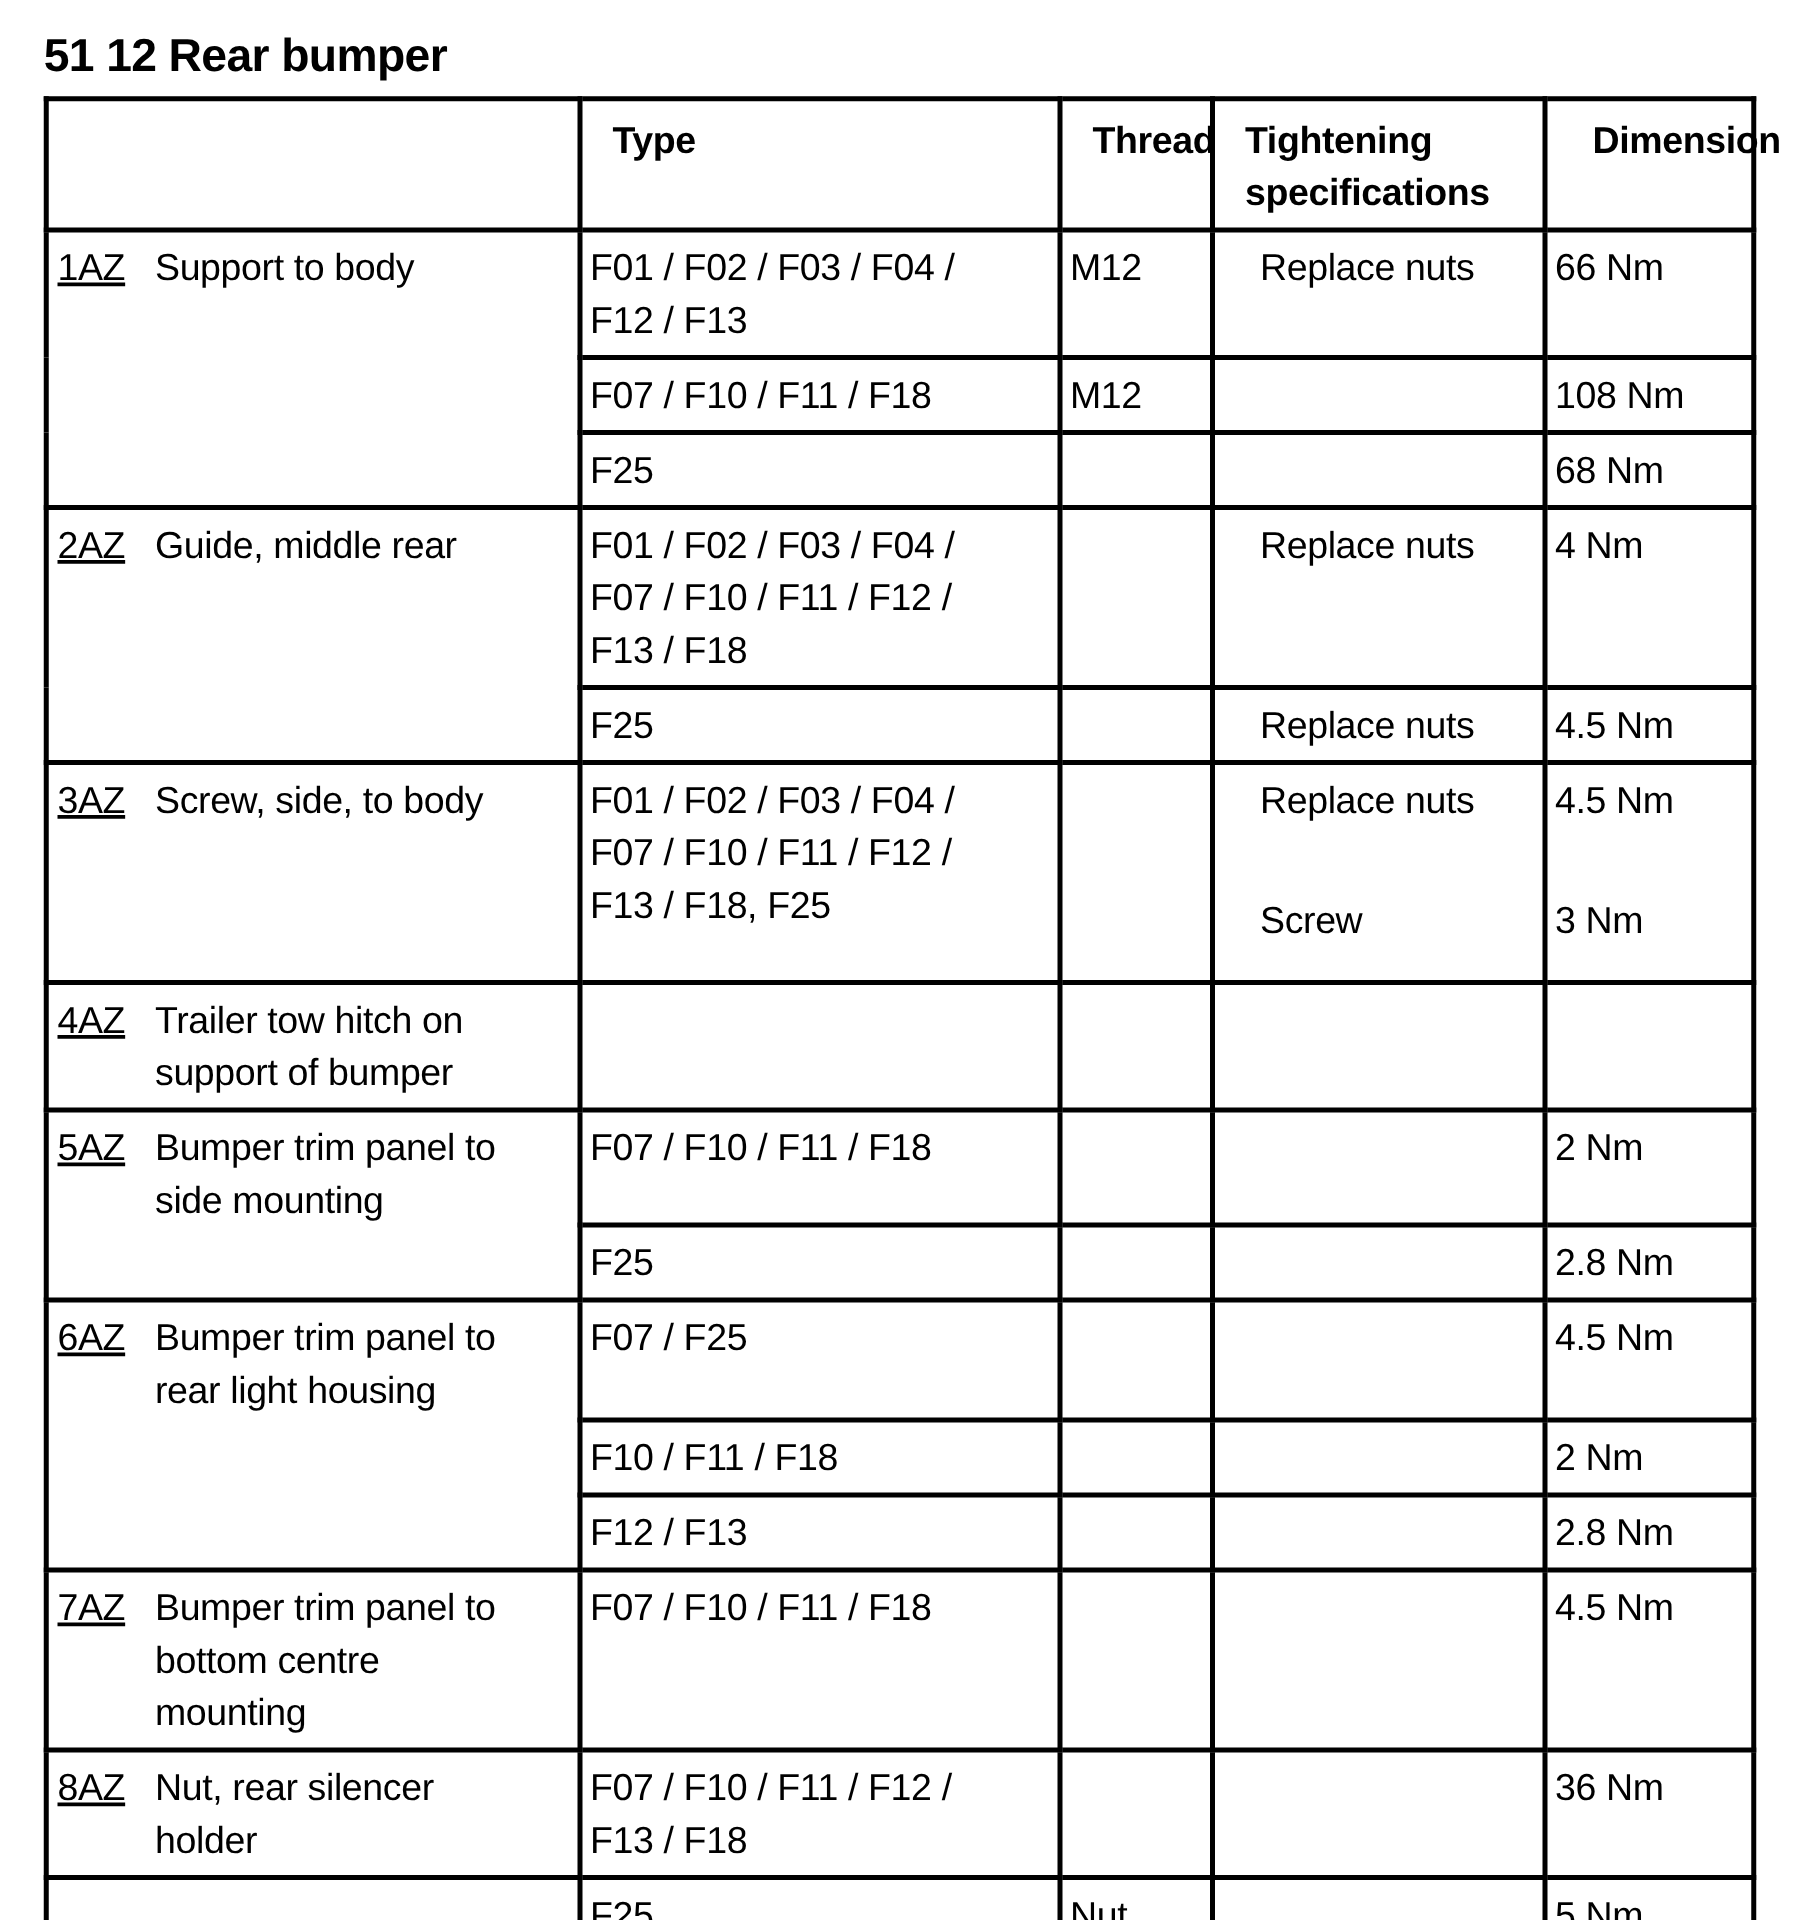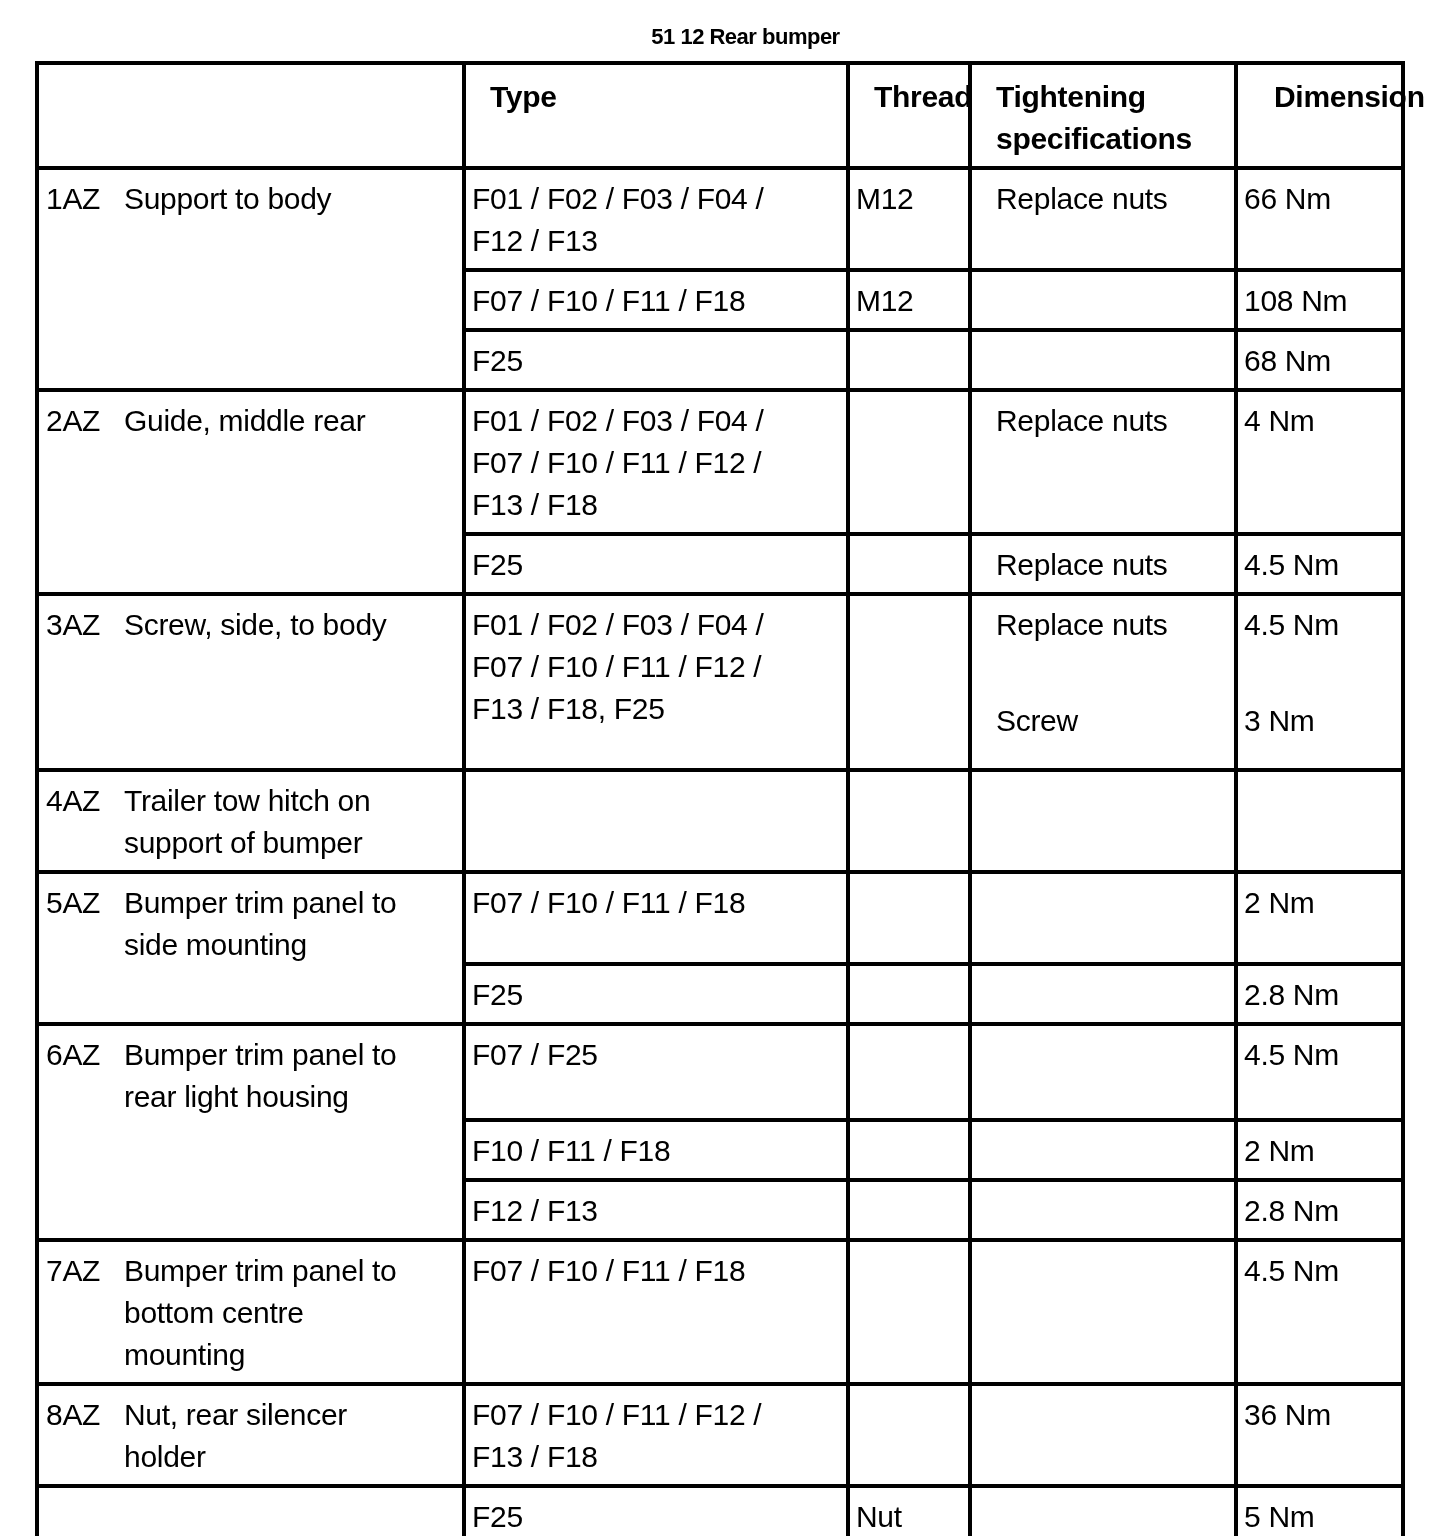--- a/index.html
+++ b/index.html
@@ -5,47 +5,46 @@
   * { box-sizing: border-box; }
   html, body {
     margin: 0; padding: 0;
     background: #ffffff;
     width: 1456px; height: 1536px;
     font-family: "Liberation Sans", "DejaVu Sans", sans-serif;
     color: #000000;
   }
   .page { padding: 24px 0 0 35px; }
   .title {
-    font-size: 22px;
+    font-size: 37px;
     font-weight: 700;
     letter-spacing: -0.5px;
     margin: 0 0 11px 0;
-    text-align: center;
   }
   table.spec {
     border-collapse: collapse;
     table-layout: fixed;
     width: 1366px;
   }
   .spec th, .spec td {
     border: 4px solid #000000;
     vertical-align: top;
     padding: 0;
     font-size: 30px;
     line-height: 42px;
     letter-spacing: -0.3px;
     overflow: visible;
   }
   .spec th { font-weight: 700; text-align: left; }
   .hcell { padding: 11px 2px 6px 24px; white-space: pre-line; }
   .hcell.dim { padding-left: 36px; }
   .cell { padding: 8px 2px 6px 6px; white-space: pre-line; }
-  .cell.tight { padding-left: 24px; }
+  .cell.tight { padding-left: 36px; }
   .item-cell { display: flex; padding: 8px 2px 6px 7px; }
-  .item-id { width: 78px; flex: none; }
+  .item-id { width: 78px; flex: none; text-decoration: underline; }
   .item-desc { flex: 1; white-space: pre-line; }
   .stack {
     display: flex;
     flex-direction: column;
     justify-content: space-between;
     height: 152px;
   }
   .nine-item { padding-left: 20px; }
 </style>
 </head>

